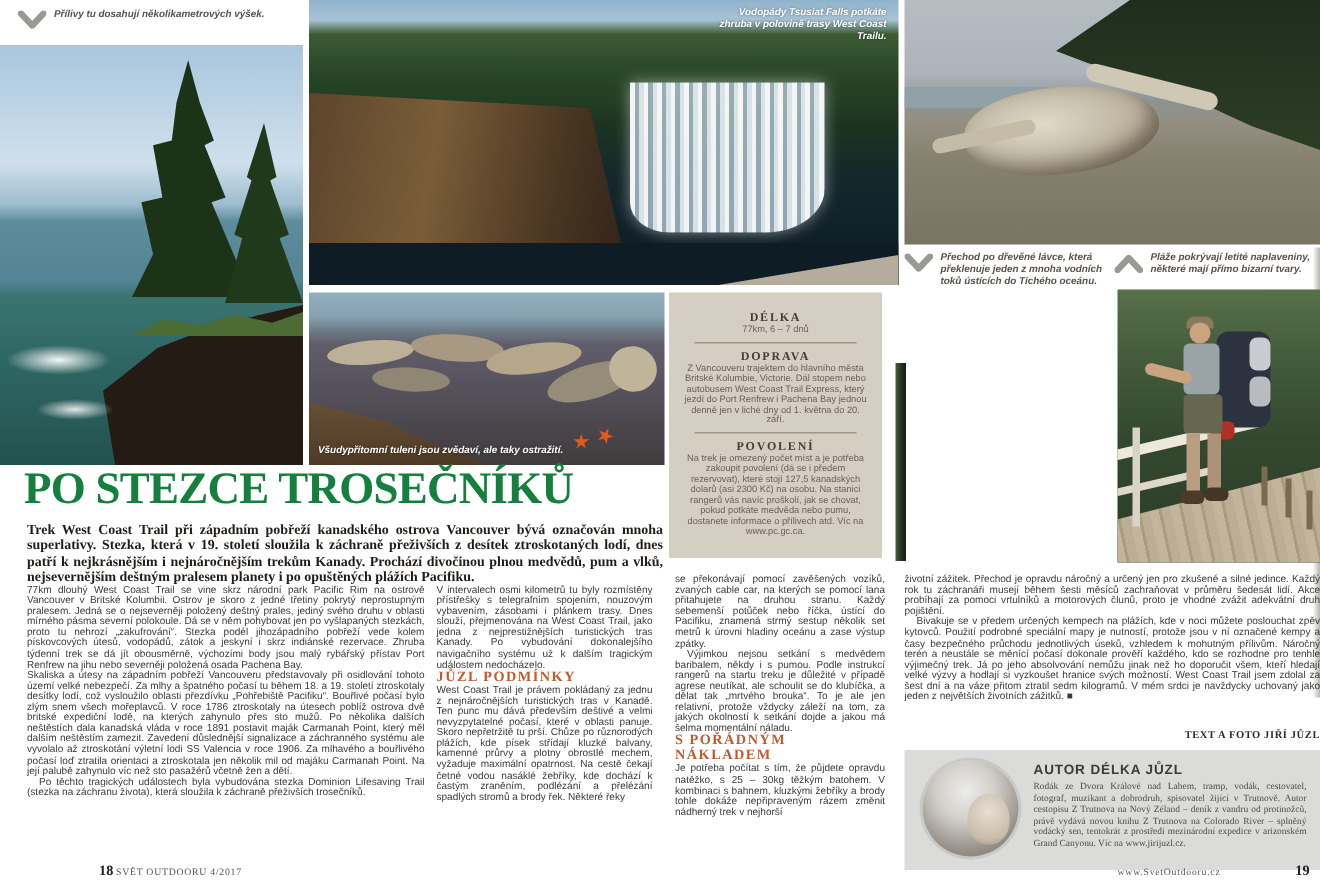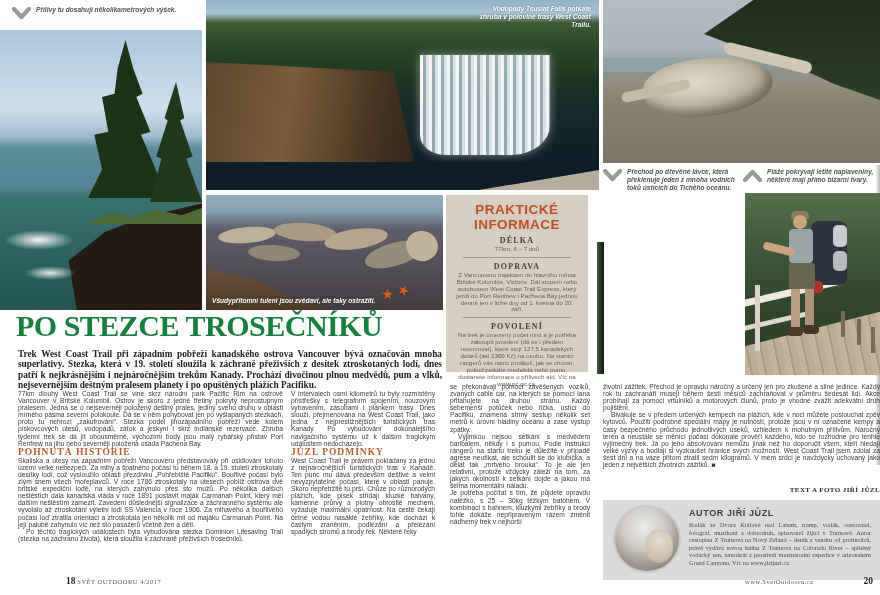--- a/index.html
+++ b/index.html
@@ -186,21 +186,20 @@
   <div class="seal sl4"></div>
   <div class="seal sl5"></div>
   <div class="seal sl6"></div>
   <div class="seals-rock"></div>
   <div class="star st1"></div>
   <div class="star st2"></div>
   <div class="photo-cap" style="left:6px;bottom:5px;width:200px;">Všudypřítomní tuleni jsou zvědaví, ale taky ostražití.</div>
 </div>
 
 <div class="abs" id="info-box">
-  <div class="ib-title">PRAKTICKÉ INFORMACE</div>
   <div class="ib-head">DÉLKA</div>
   <div class="ib-text">77km, 6 – 7 dnů</div>
   <div class="ib-sep"></div>
   <div class="ib-head">DOPRAVA</div>
   <div class="ib-text">Z Vancouveru trajektem do hlavního města Britské Kolumbie, Victorie. Dál stopem nebo autobusem West Coast Trail Express, který jezdí do Port Renfrew i Pachena Bay jednou denně jen v liché dny od 1. května do 20. září.</div>
   <div class="ib-sep"></div>
   <div class="ib-head">POVOLENÍ</div>
   <div class="ib-text">Na trek je omezený počet míst a je potřeba zakoupit povolení (dá se i předem rezervovat), které stojí 127,5 kanadských dolarů (asi 2300 Kč) na osobu. Na stanici rangerů vás navíc proškolí, jak se chovat, pokud potkáte medvěda nebo pumu, dostanete informace o přílivech atd. Víc na www.pc.gc.ca.</div>
 </div>
 
@@ -228,52 +227,52 @@
   <div class="hk-leg2"></div>
   <div class="hk-boot1"></div>
   <div class="hk-boot2"></div>
 </div>
 
 <div class="abs" id="title">PO STEZCE TROSEČNÍKŮ</div>
 <div class="abs" id="lead">Trek West Coast Trail při západním pobřeží kanadského ostrova Vancouver bývá označován mnoha superlativy. Stezka, která v 19. století sloužila k záchraně přeživších z desítek ztroskotaných lodí, dnes patří k nejkrásnějším i nejnáročnějším trekům Kanady. Prochází divočinou plnou medvědů, pum a vlků, nejsevernějším deštným pralesem planety i po opuštěných plážích Pacifiku.</div>
 
 <div class="bodycol" id="col1">
   <p>77km dlouhý West Coast Trail se vine skrz národní park Pacific Rim na ostrově Vancouver v Britské Kolumbii. Ostrov je skoro z jedné třetiny pokrytý neprostupným pralesem. Jedná se o nejseverněji položený deštný prales, jediný svého druhu v oblasti mírného pásma severní polokoule. Dá se v něm pohybovat jen po vyšlapaných stezkách, proto tu nehrozí „zakufrování“. Stezka podél jihozápadního pobřeží vede kolem pískovcových útesů, vodopádů, zátok a jeskyní i skrz indiánské rezervace. Zhruba týdenní trek se dá jít obousměrně, výchozími body jsou malý rybářský přístav Port Renfrew na jihu nebo severněji položená osada Pachena Bay.</p>
-  <p class="subhead">POHNUTÁ HISTORIE</p>
   <p>Skaliska a útesy na západním pobřeží Vancouveru představovaly při osidlování tohoto území velké nebezpečí. Za mlhy a špatného počasí tu během 18. a 19. století ztroskotaly desítky lodí, což vysloužilo oblasti přezdívku „Pohřebiště Pacifiku“. Bouřlivé počasí bylo zlým snem všech mořeplavců. V roce 1786 ztroskotaly na útesech poblíž ostrova dvě britské expediční lodě, na kterých zahynulo přes sto mužů. Po několika dalších neštěstích dala kanadská vláda v roce 1891 postavit maják Carmanah Point, který měl dalším neštěstím zamezit. Zavedení důslednější signalizace a záchranného systému ale vyvolalo až ztroskotání výletní lodi SS Valencia v roce 1906. Za mlhavého a bouřlivého počasí loď ztratila orientaci a ztroskotala jen několik mil od majáku Carmanah Point. Na její palubě zahynulo víc než sto pasažérů včetně žen a dětí.</p>
   <p class="indent">Po těchto tragických událostech byla vybudována stezka Dominion Lifesaving Trail (stezka na záchranu života), která sloužila k záchraně přeživších trosečníků.</p>
 </div>
 
 <div class="bodycol" id="col2">
   <p>V intervalech osmi kilometrů tu byly rozmístěny přístřešky s telegrafním spojením, nouzovým vybavením, zásobami i plánkem trasy. Dnes slouží, přejmenována na West Coast Trail, jako jedna z nejprestižnějších turistických tras Kanady. Po vybudování dokonalejšího navigačního systému už k dalším tragickým událostem nedocházelo.</p>
   <p class="subhead">JŮZL PODMÍNKY</p>
   <p>West Coast Trail je právem pokládaný za jednu z nejnáročnějších turistických tras v Kanadě. Ten punc mu dává především deštivé a velmi nevyzpytatelné počasí, které v oblasti panuje. Skoro nepřetržitě tu prší. Chůze po různorodých plážích, kde písek střídají kluzké balvany, kamenné průrvy a plotny obrostlé mechem, vyžaduje maximální opatrnost. Na cestě čekají četné vodou nasáklé žebříky, kde dochází k častým zraněním, podlézání a přelézání spadlých stromů a brody řek. Některé řeky</p>
 </div>
 
 <div class="bodycol" id="col3">
   <p>se překonávají pomocí zavěšených vozíků, zvaných cable car, na kterých se pomocí lana přitahujete na druhou stranu. Každý sebemenší potůček nebo říčka, ústící do Pacifiku, znamená strmý sestup několik set metrů k úrovni hladiny oceánu a zase výstup zpátky.</p>
   <p class="indent">Výjimkou nejsou setkání s medvědem baribalem, někdy i s pumou. Podle instrukcí rangerů na startu treku je důležité v případě agrese neutíkat, ale schoulit se do klubíčka, a dělat tak „mrtvého brouka“. To je ale jen relativní, protože vždycky záleží na tom, za jakých okolností k setkání dojde a jakou má šelma momentální náladu.</p>
+  <p class="subhead">S POŘÁDNÝM NÁKLADEM</p>
   <p>Je potřeba počítat s tím, že půjdete opravdu natěžko, s 25 – 30kg těžkým batohem. V kombinaci s bahnem, kluzkými žebříky a brody tohle dokáže nepřipraveným rázem změnit nádherný trek v nejhorší</p>
 </div>
 
 <div class="bodycol" id="col4">
   <p>životní zážitek. Přechod je opravdu náročný a určený jen pro zkušené a silné jedince. Každý rok tu záchranáři musejí během šesti měsíců zachraňovat v průměru šedesát lidí. Akce probíhají za pomoci vrtulníků a motorových člunů, proto je vhodné zvážit adekvátní druh pojištění.</p>
   <p class="indent">Bivakuje se v předem určených kempech na plážích, kde v noci můžete poslouchat zpěv kytovců. Použití podrobné speciální mapy je nutností, protože jsou v ní označené kempy a časy bezpečného průchodu jednotlivých úseků, vzhledem k mohutným přílivům. Náročný terén a neustále se měnící počasí dokonale prověří každého, kdo se rozhodne pro tenhle výjimečný trek. Já po jeho absolvování nemůžu jinak než ho doporučit všem, kteří hledají velké výzvy a hodlají si vyzkoušet hranice svých možností. West Coast Trail jsem zdolal za šest dní a na váze přitom ztratil sedm kilogramů. V mém srdci je navždycky uchovaný jako jeden z největších životních zážitků. ■</p>
 </div>
 
 <div class="abs" id="byline">TEXT A FOTO JIŘÍ JŮZL</div>
 
 <div class="abs" id="author-box">
   <div class="au-photo">
     <div class="au-face"></div>
   </div>
-  <div class="au-head">AUTOR JIŘÍ JŮZL</div>
+  <div class="au-head">AUTOR DÉLKA JŮZL</div>
   <div class="au-text">Rodák ze Dvora Králové nad Labem, tramp, vodák, cestovatel, fotograf, muzikant a dobrodruh, spisovatel žijící v Trutnově. Autor cestopisu Z Trutnova na Nový Zéland – deník z vandru od protinožců, právě vydává novou knihu Z Trutnova na Colorado River – splněný vodácký sen, tentokrát z prostředí mezinárodní expedice v arizonském Grand Canyonu. Víc na www.jirijuzl.cz.</div>
 </div>
 
 <div class="footer" id="footer-left">
   <span class="pageno">18</span>
   <span class="foot-mag">SVĚT OUTDOORU 4/2017</span>
 </div>
 <div class="footer" id="footer-right">
   <span class="foot-mag">www.SvetOutdooru.cz</span>
-  <span class="pageno">20</span>
+  <span class="pageno">19</span>
 </div>
 
 </body></html>

